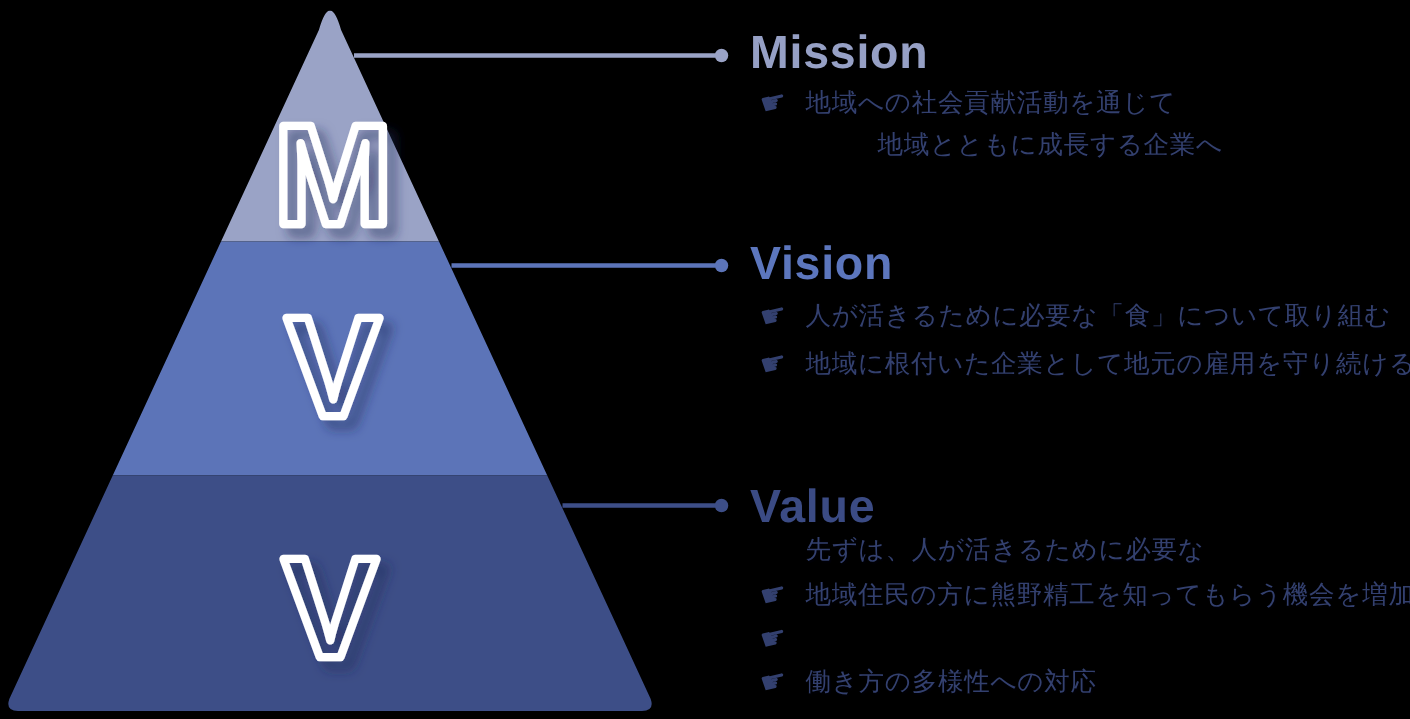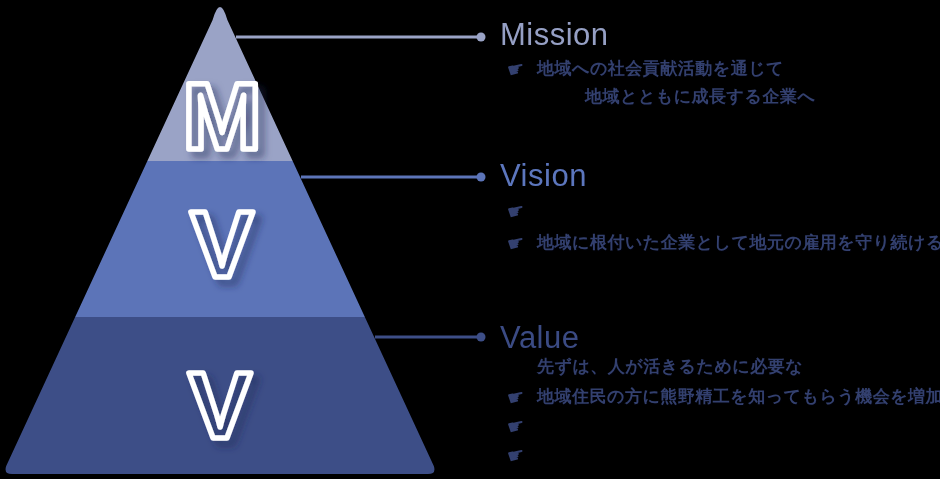--- a/index.html
+++ b/index.html
@@ -16,42 +16,42 @@
     font-weight:bold;
     font-size:95px;
   }
   .sec{position:absolute;left:500px;}
   #sec-mission{top:19px;}
   #sec-vision{top:160px;}
   #sec-value{top:322px;}
   .sec-title{
     margin:0;
     font-size:31px;
-    font-weight:normal;
+    font-weight:bold;
     line-height:32px;
     letter-spacing:0.5px;
   }
   .row{
     display:flex;
     align-items:flex-start;
     padding-left:3px;
     color:#33406F;
   }
   .hand{
     display:inline-block;
     width:26px;
     margin-right:8px;
     font-size:20px;
     line-height:20px;
     transform:rotate(-14deg);
     text-align:center;
   }
   .txt{
     font-size:17px;
-    font-weight:bold;
+    font-weight:normal;
     line-height:20px;
     letter-spacing:0.5px;
     white-space:nowrap;
     text-shadow:1px 1px 1px rgba(0,0,30,0.25);
   }
   
   #sec-mission .row-1{margin-top:8px;}
   #sec-mission .row-2{margin-top:8px;padding-left:85px;}
   #sec-vision  .row-1{margin-top:9px;}
   #sec-vision  .row-2{margin-top:12px;}
@@ -103,20 +103,21 @@
     </div>
     <div class="row row-2">
       <span class="txt">地域とともに成長する企業へ</span>
     </div>
   </section>
 
   <section class="sec" id="sec-vision">
     <h2 class="sec-title" style="color: rgb(92, 118, 189);">Vision</h2>
     <div class="row row-1">
       <span class="hand">☛</span>
+      <span class="txt">人が活きるために必要な「食」について取り組む</span>
     </div>
     <div class="row row-2">
       <span class="hand">☛</span>
       <span class="txt">地域に根付いた企業として地元の雇用を守り続ける</span>
     </div>
   </section>
 
   <section class="sec" id="sec-value">
     <h2 class="sec-title" style="color: rgb(59, 75, 132);">Value</h2>
     <div class="row row-0">
@@ -124,16 +125,17 @@
     </div>
     <div class="row row-1">
       <span class="hand">☛</span>
       <span class="txt">地域住民の方に熊野精工を知ってもらう機会を増加</span>
     </div>
     <div class="row row-2">
       <span class="hand">☛</span>
     </div>
     <div class="row row-3">
       <span class="hand">☛</span>
+      <span class="txt">働き方の多様性への対応</span>
     </div>
   </section>
 
 </div>
 
 </body></html>

